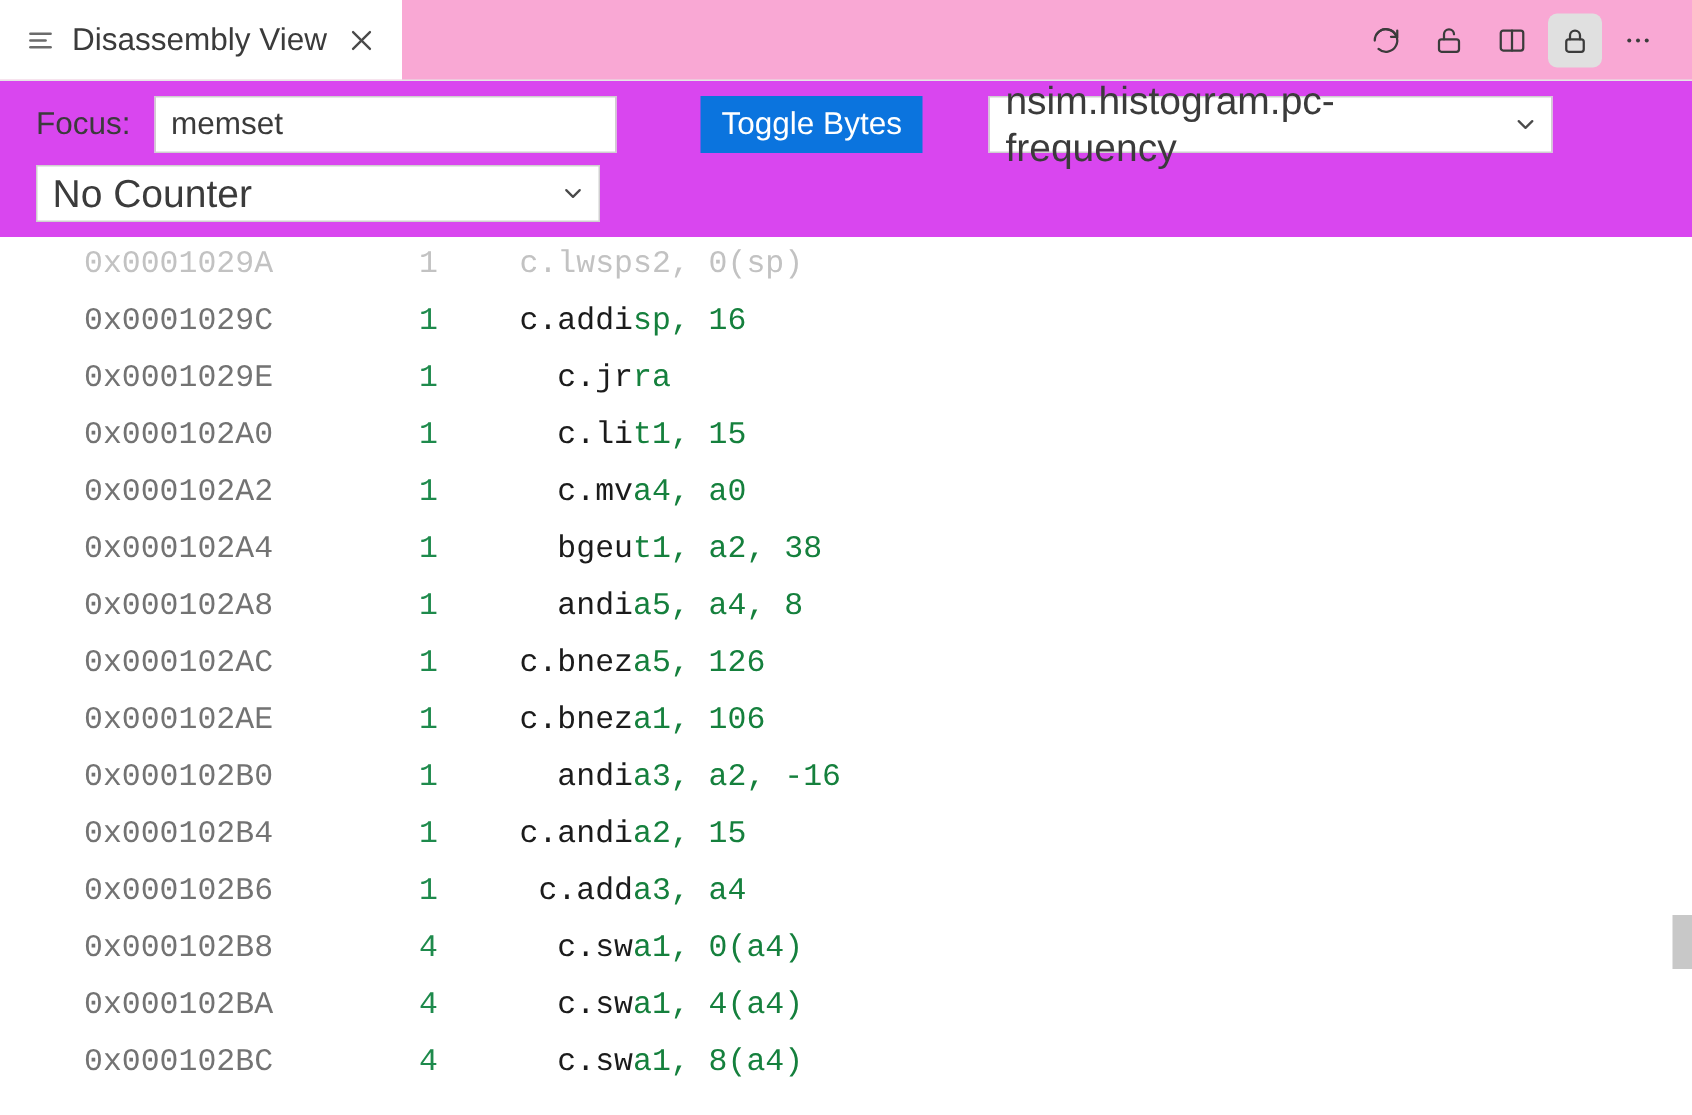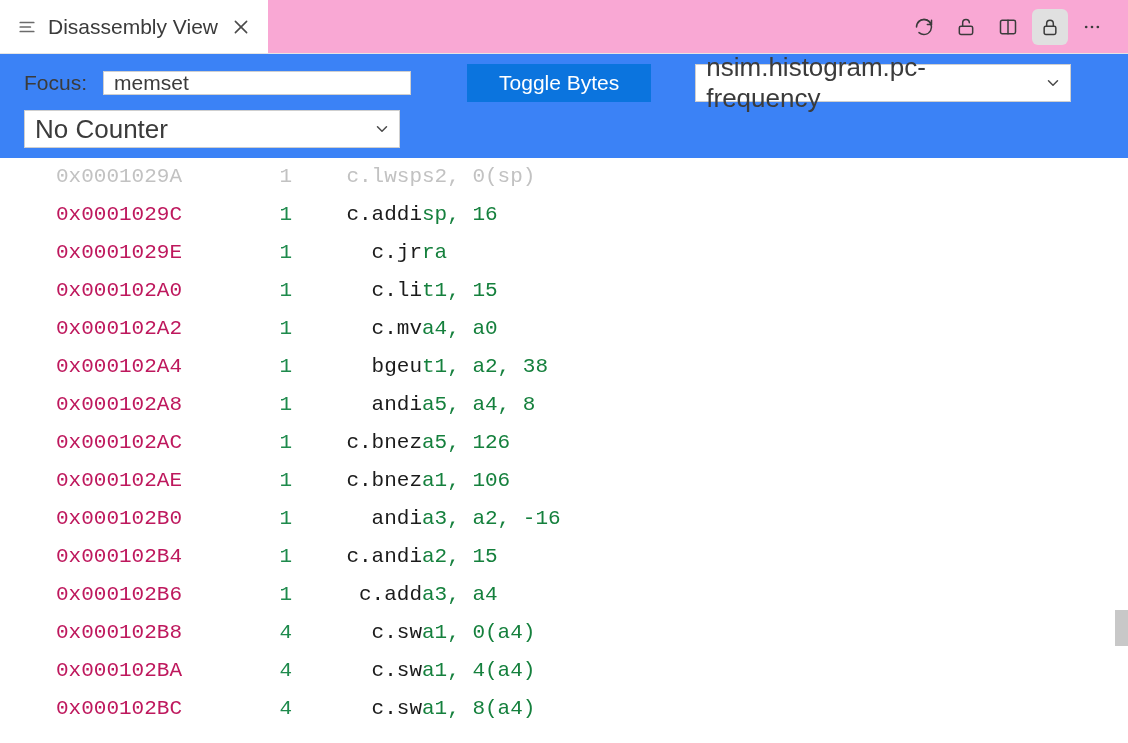--- a/index.html
+++ b/index.html
@@ -8,33 +8,33 @@
   
   .tab-bar { display: flex; align-items: center; height: 54px; background: #f9a8d4; border-bottom: 1px solid #e5e5e5; }
   .tab { display: flex; align-items: center; height: 100%; padding: 0 16px 0 18px; background: #ffffff; gap: 12px; }
   .tab-icon { color: #6b6b6b; display: flex; }
   .tab-title { font-size: 21px; color: #3b3b3b; }
   .tab-close { color: #4a4a4a; padding: 2px; display: flex; cursor: pointer; }
   .tab-actions { margin-left: auto; display: flex; align-items: center; gap: 6px; padding-right: 18px; }
   .action-btn { width: 36px; height: 36px; display: flex; align-items: center; justify-content: center; border-radius: 6px; color: #3b3b3b; cursor: pointer; }
   .action-btn.active { background: #e0e0e0; }
   
-  .controls { background: #3b82f6; padding: 10px 24px 0 24px; }
+  .controls { background: #d946ef; padding: 10px 24px 0 24px; }
   .controls-row { display: flex; align-items: center; gap: 16px; margin-bottom: 8px; }
   .focus-label { font-size: 21px; color: #3b3b3b; }
-  .text-input { background: #ffffff; border: 1px solid #cfcfcf; height: 24px; font-size: 21px; padding: 0 10px; color: #3b3b3b; width: 308px; font-family: inherit; }
-  .toggle-btn { background: #0b74de; color: #fff; border: none; height: 38px; padding: 0 32px; font-size: 21px; cursor: pointer; font-family: inherit; }
+  .text-input { background: #ffffff; border: 1px solid #cfcfcf; height: 38px; font-size: 21px; padding: 0 10px; color: #3b3b3b; width: 308px; font-family: inherit; }
+  .toggle-btn { background: #0b74de; color: #fff; border: none; height: 38px; padding: 0 14px; font-size: 21px; cursor: pointer; font-family: inherit; }
   .select { position: relative; background: #ffffff; border: 1px solid #cfcfcf; height: 38px; display: flex; align-items: center; padding: 0 36px 0 10px; font-size: 26px; color: #3b3b3b; cursor: pointer; }
   .select.wide { width: 376px; }
   .select .chev { position: absolute; right: 8px; top: 50%; transform: translateY(-50%); color: #4a4a4a; display: flex; }
   .controls-row2 { display: flex; align-items: center; padding-bottom: 10px; }
   
   .disasm { font-family: Consolas, "Courier New", monospace; font-size: 21px; line-height: 38px; padding: 0 0 8px 0; flex: 1; overflow: hidden; }
   .row { display: flex; white-space: pre; padding-left: 56px; }
-  .addr { color: #be185d; width: 180px; flex-shrink: 0; }
+  .addr { color: #737373; width: 180px; flex-shrink: 0; }
   .count { color: #1e8a4c; text-align: right; width: 74px; flex-shrink: 0; padding-right: 18px; }
   .mnem { color: #1b1b1b; width: 112px; flex-shrink: 0; text-align: right; }
   .ops  { color: #15803d; }
   .label-row { padding-left: 26px; color: #9b3fa7; }
   .faded .addr, .faded .count, .faded .mnem, .faded .ops { color: #c2c2c2; }
   
   .scroll-thumb { position: absolute; right: 0; top: 452px; width: 13px; height: 36px; background: #c8c8c8; }
   .viewport { position: relative; flex: 1; }
 </style>
 </head>

